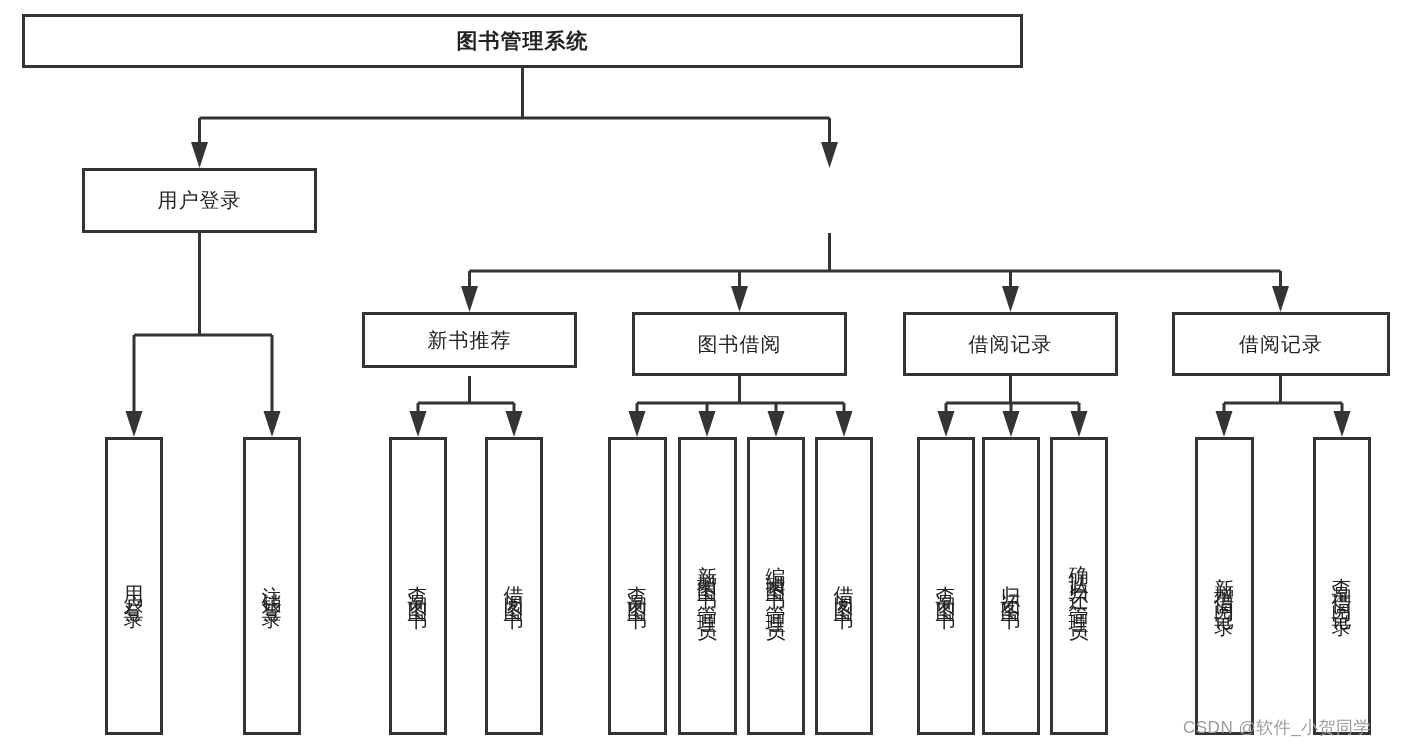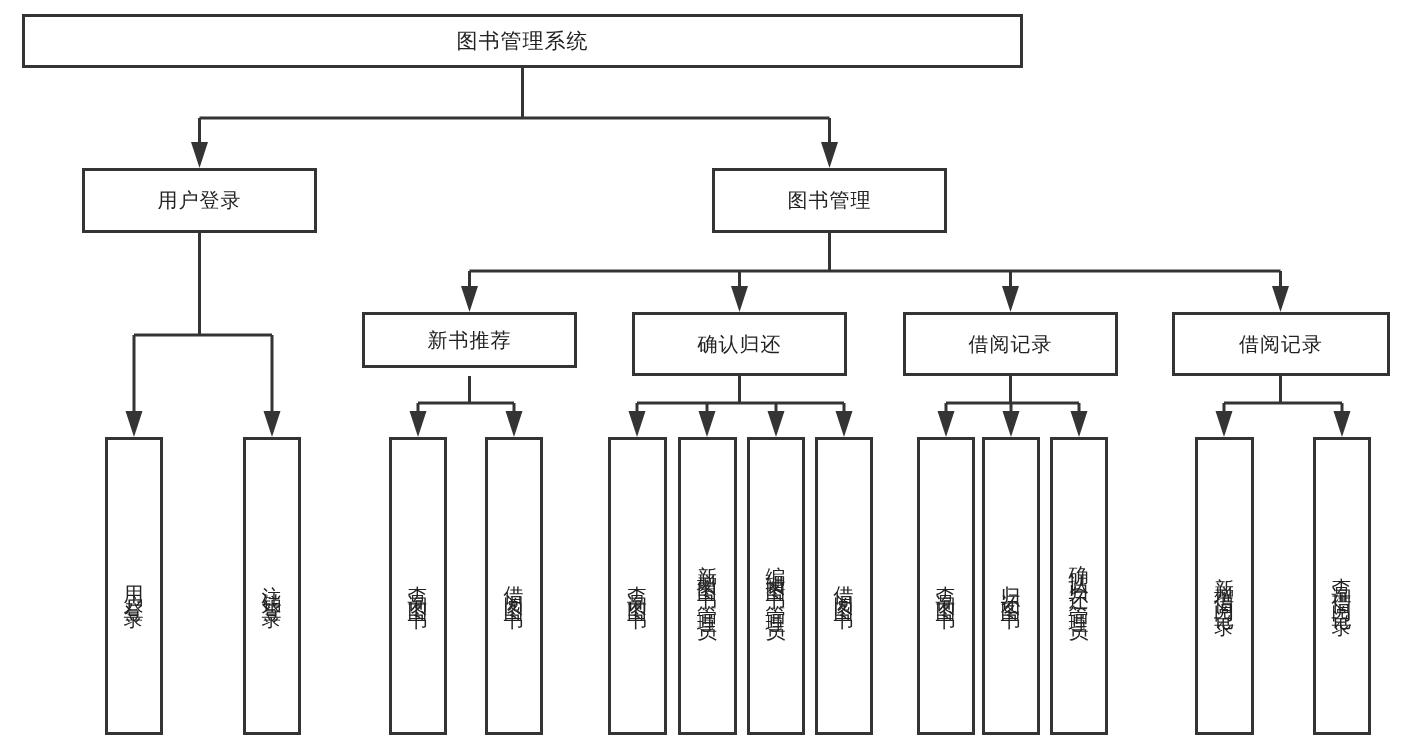--- a/index.html
+++ b/index.html
@@ -21,21 +21,21 @@
     box-sizing: border-box;
     border: 3px solid #343434;
     background: #ffffff;
     display: flex;
     align-items: center;
     justify-content: center;
     color: #222222;
     text-align: center;
   }
   .h-node { font-size: 20px; letter-spacing: 1px; }
-  .root-node { font-size: 21px; }
+  .root-node { font-size: 21px; font-weight: bold; }
   .v-node {
     writing-mode: vertical-rl;
     text-orientation: upright;
     font-size: 20px;
     letter-spacing: 8px;
     line-height: 1;
     padding: 6px 0;
   }
   .watermark {
     position: absolute;
@@ -88,24 +88,23 @@
       <polygon points="1002.5,411 1019.5,411 1011,437"></polygon>
       <polygon points="1070.5,411 1087.5,411 1079,437"></polygon>
       <polygon points="1215.5,411 1232.5,411 1224,437"></polygon>
       <polygon points="1333.5,411 1350.5,411 1342,437"></polygon>
     </g>
   </svg>
 
   <div class="node h-node root-node" style="left:22px; top:14px; width:1001px; height:54px;">图书管理系统</div>
 
   <div class="node h-node" style="left:82px; top:168px; width:235px; height:65px;">用户登录</div>
-  <div class="node h-node" style="left:712px; top:168px; width:235px; height:65px;">图书管理</div>
 
   <div class="node h-node" style="left:362px; top:312px; width:215px; height:56px;">新书推荐</div>
-  <div class="node h-node" style="left:632px; top:312px; width:215px; height:64px;">确认归还</div>
+  <div class="node h-node" style="left:632px; top:312px; width:215px; height:64px;">图书借阅</div>
   <div class="node h-node" style="left:903px; top:312px; width:215px; height:64px;">借阅记录</div>
   <div class="node h-node" style="left:1172px; top:312px; width:218px; height:64px;">借阅记录</div>
 
   <div class="node v-node" style="left:105px; top:437px; width:58px; height:298px;">用户登录</div>
   <div class="node v-node" style="left:243px; top:437px; width:58px; height:298px;">注销登录</div>
 
   <div class="node v-node" style="left:389px; top:437px; width:58px; height:298px;">查询图书</div>
   <div class="node v-node" style="left:485px; top:437px; width:58px; height:298px;">借阅图书</div>
 
   <div class="node v-node" style="left:608px; top:437px; width:59px; height:298px;">查询图书</div>
@@ -113,13 +112,14 @@
   <div class="node v-node" style="left:747px; top:437px; width:58px; height:298px;">编辑图书（管理员）</div>
   <div class="node v-node" style="left:815px; top:437px; width:58px; height:298px;">借阅图书</div>
 
   <div class="node v-node" style="left:917px; top:437px; width:58px; height:298px;">查询图书</div>
   <div class="node v-node" style="left:982px; top:437px; width:58px; height:298px;">归还图书</div>
   <div class="node v-node" style="left:1050px; top:437px; width:58px; height:298px;">确认归还（管理员）</div>
 
   <div class="node v-node" style="left:1195px; top:437px; width:59px; height:298px;">新增借阅记录</div>
   <div class="node v-node" style="left:1313px; top:437px; width:58px; height:298px;">查询借阅记录</div>
 
+  <div class="watermark">CSDN @软件_小贺同学</div>
 </div>
 
 </body></html>

